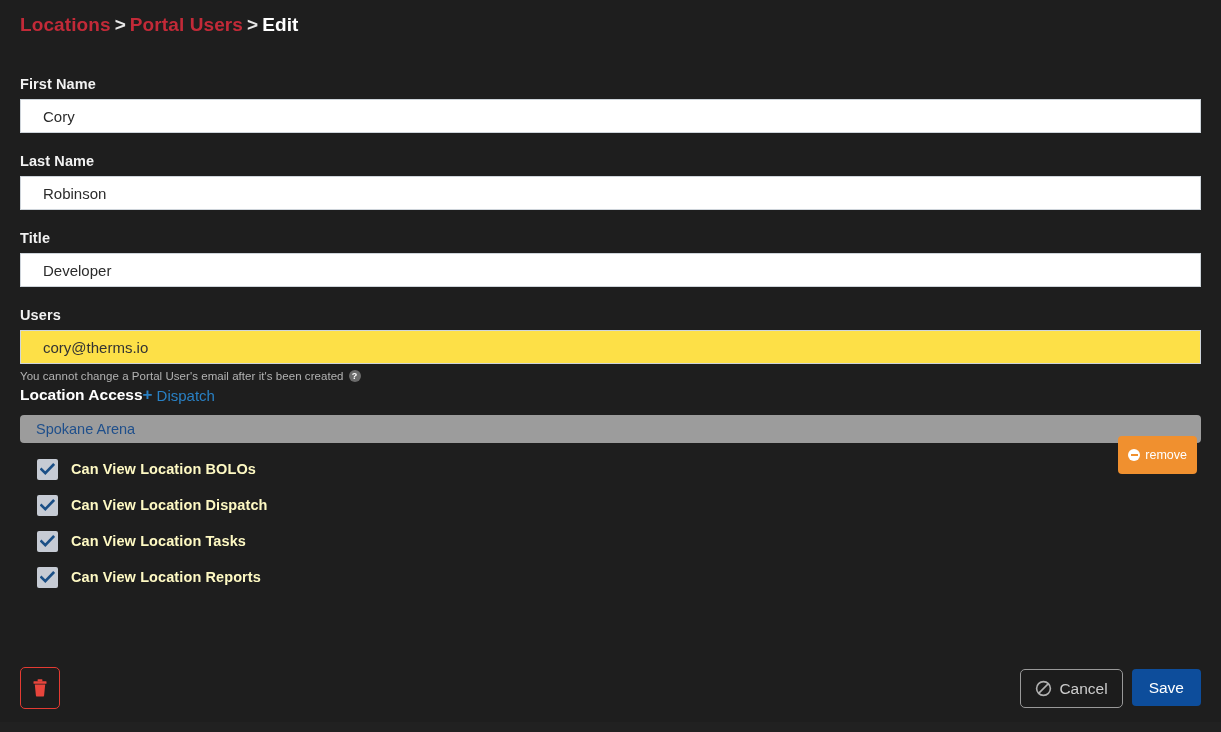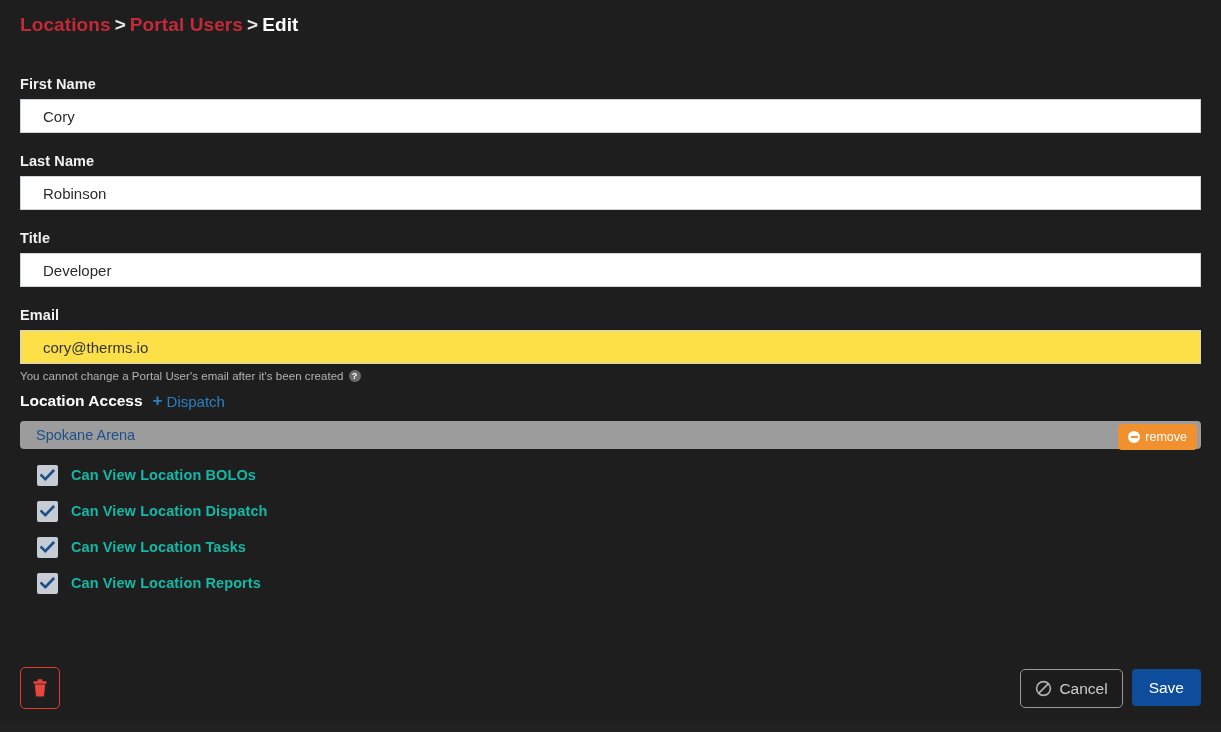--- a/index.html
+++ b/index.html
@@ -111,22 +111,21 @@
     font-size: 9px;
     font-weight: bold;
     line-height: 1;
     cursor: pointer;
   }
 
   
   .loc-header {
     display: flex;
     align-items: center;
-    gap: 10px;
-    margin-top: 10px;
+    margin-top: 4px;
     margin-bottom: 11px;
   }
   .loc-header-title {
     font-size: 15.5px;
     font-weight: bold;
     color: #ffffff;
   }
   .add-location {
     display: inline-flex;
     align-items: center;
@@ -156,22 +155,22 @@
   }
   .loc-name {
     color: #1f4f8b;
     font-size: 14.5px;
     cursor: pointer;
     text-decoration: none;
   }
   .remove-btn {
     position: absolute;
     right: 4px;
-    top: 3px;
-    height: 26px;
+    top: 21px;
+    height: 38px;
     background: #f0902f;
     border: none;
     border-radius: 4px;
     color: #ffffff;
     font-family: "Liberation Sans", sans-serif;
     font-size: 12.5px;
     display: inline-flex;
     align-items: center;
     gap: 5px;
     padding: 0 10px;
@@ -210,21 +209,21 @@
     border-radius: 2px;
     display: inline-flex;
     align-items: center;
     justify-content: center;
     cursor: pointer;
     flex: none;
   }
   .perm-label {
     font-size: 14.5px;
     font-weight: bold;
-    color: #14b8a6;
+    color: #fef9c3;
     cursor: pointer;
     letter-spacing: 0.1px;
   }
 
   
   .action-bar {
     position: absolute;
     left: 20px;
     top: 667px;
     width: 1181px;
@@ -301,21 +300,21 @@
       <div class="field-label">Last Name</div>
       <input class="text-input" type="text" value="Robinson" style="">
     </div>
 
     <div class="field-block">
       <div class="field-label">Title</div>
       <input class="text-input" type="text" value="Developer" style="">
     </div>
 
     <div class="field-block email">
-      <div class="field-label">Email</div>
+      <div class="field-label">Users</div>
       <input class="text-input disabled" type="text" readonly="" value="cory@therms.io" style="">
       <div class="help-text">
         <span>You cannot change a Portal User's email after it's been created</span>
         <span class="help-badge">?</span>
       </div>
     </div>
 
     <div class="loc-header">
       <span class="loc-header-title">Location Access</span>
       <span class="add-location">

